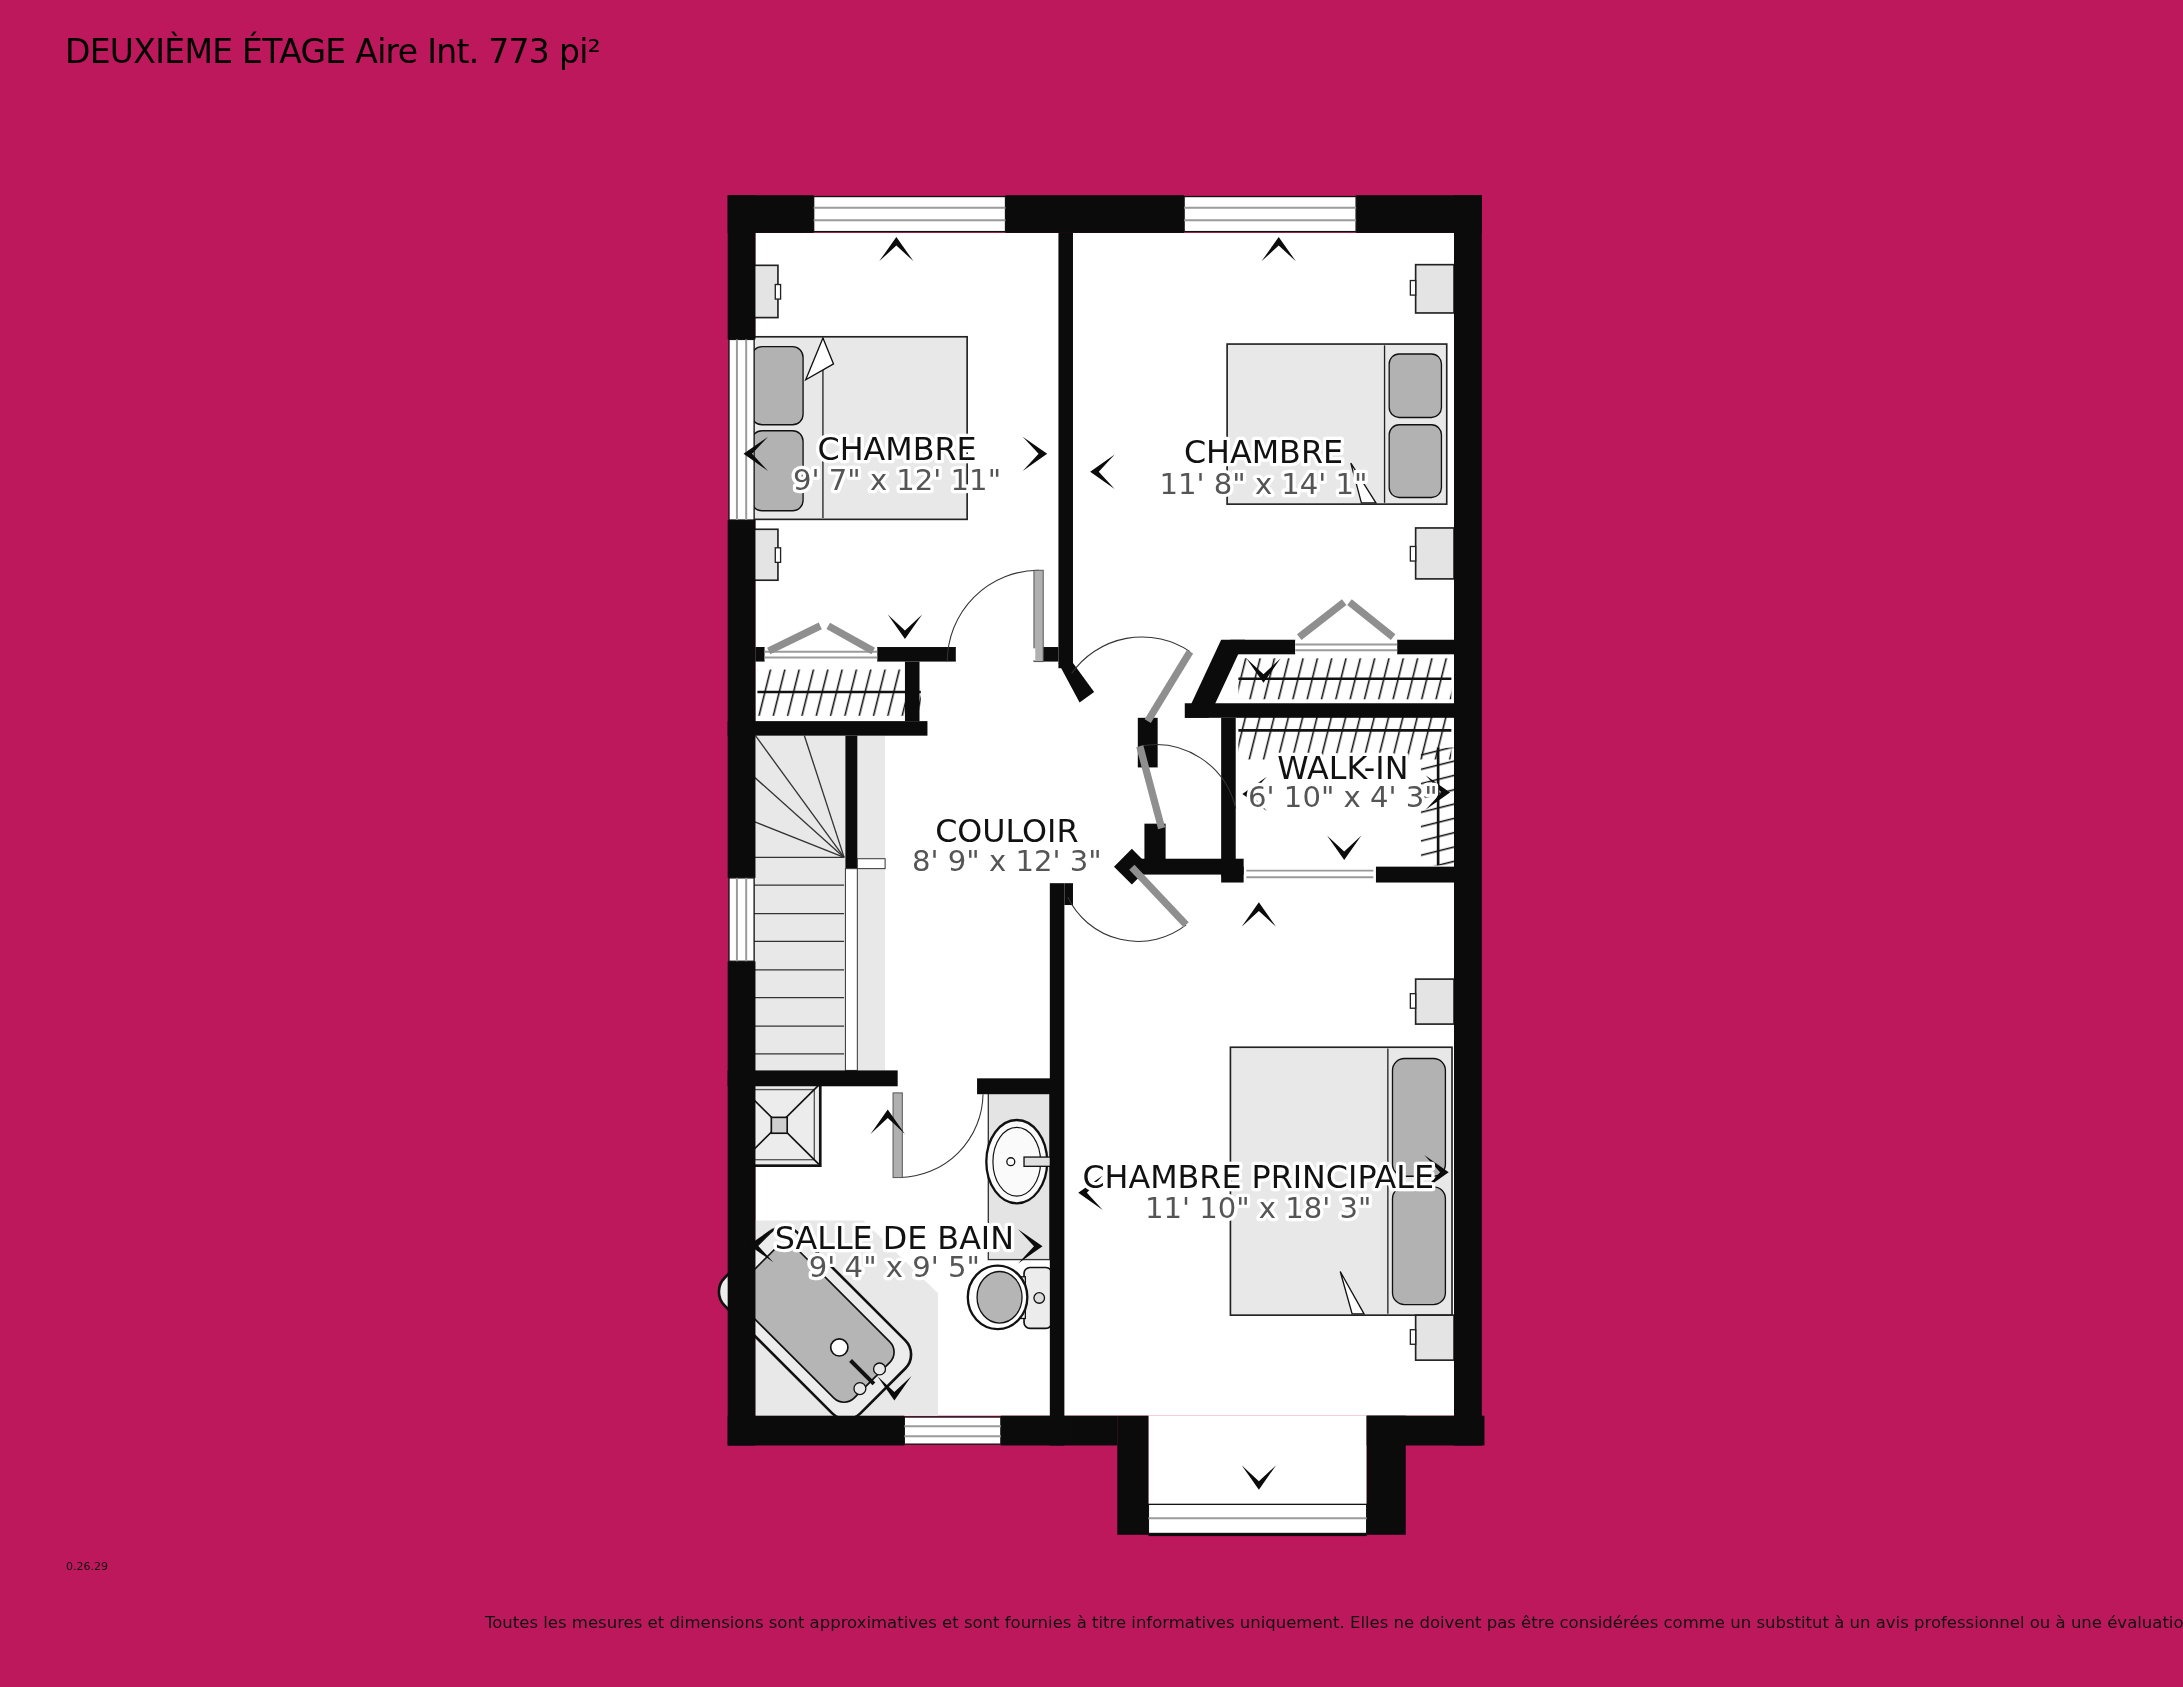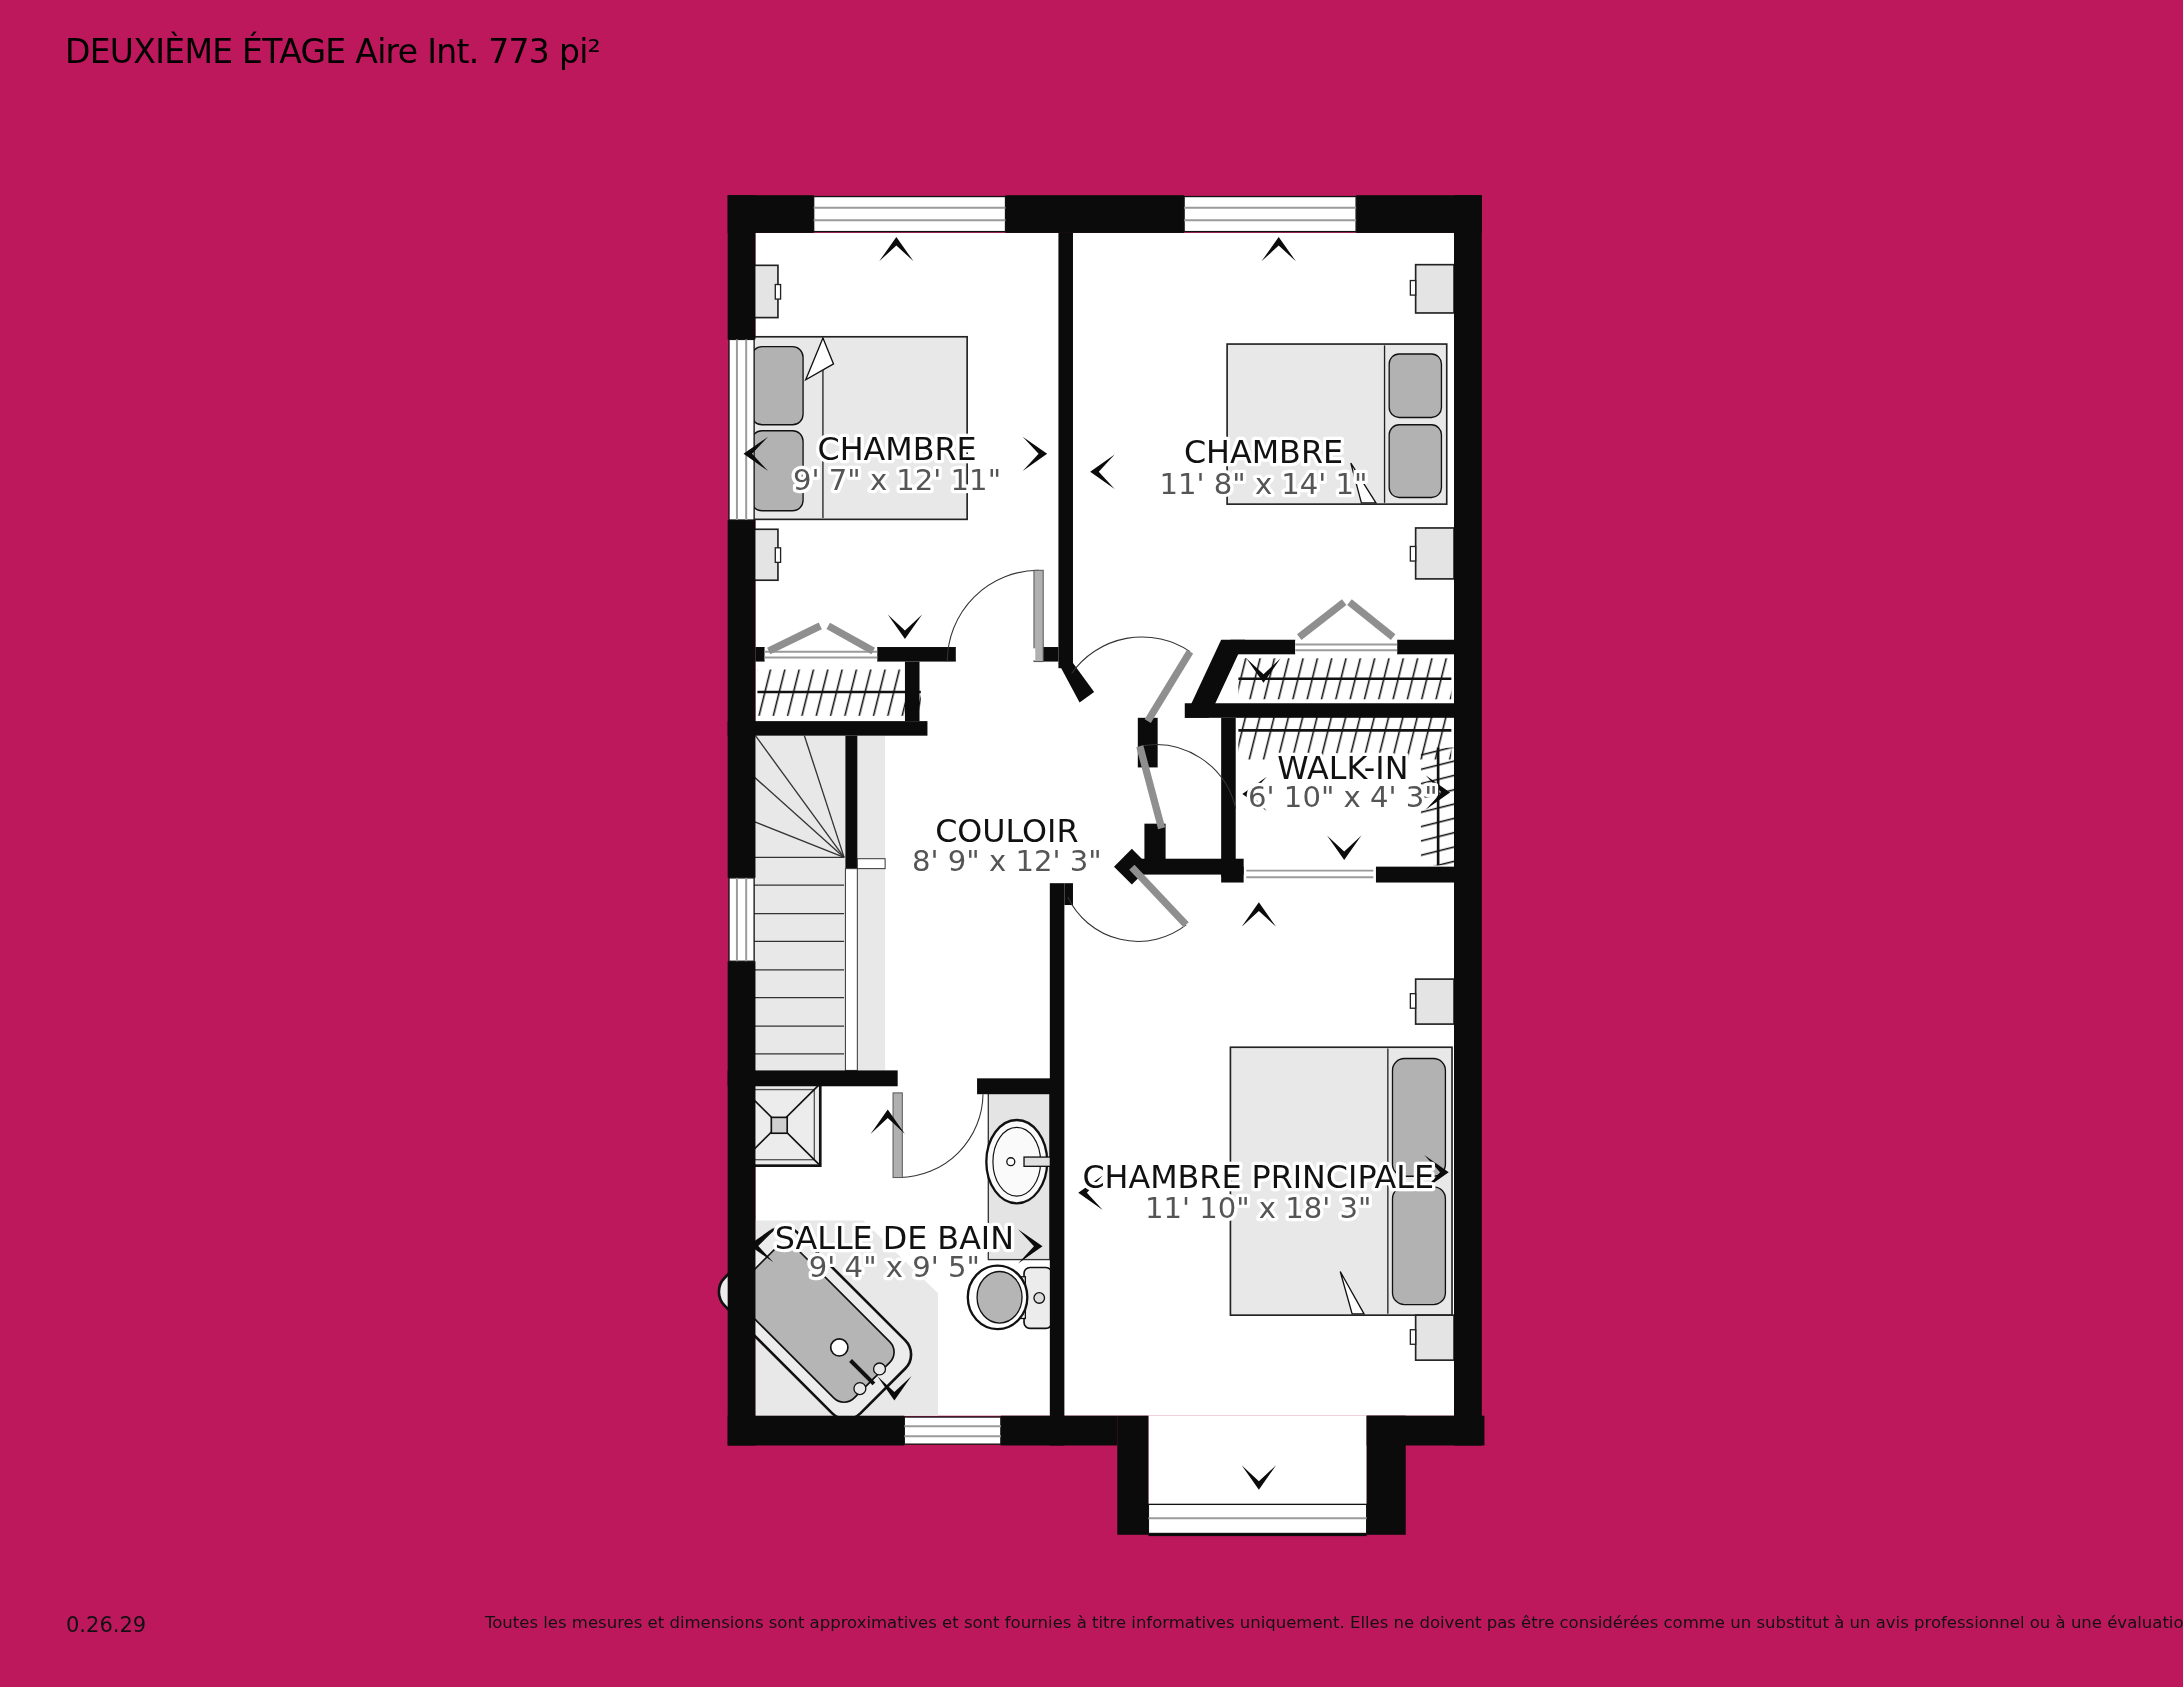--- a/index.html
+++ b/index.html
@@ -1,20 +1,20 @@
 <!DOCTYPE html>
 <html style="font-size:10.6px"><head>
 <meta charset="utf-8">
 <style>
   * { margin:0; padding:0; box-sizing:border-box; }
   html,body { width:2183px; height:1687px; background:#ffffff; font-family:"DejaVu Sans", sans-serif; }
   .page { position:relative; width:2183px; height:1687px; overflow:hidden; background:#be185d; }
   .title { position:absolute; left:65px; top:32px; font-size:33px; color:#000;
            font-family:"DejaVu Sans", sans-serif; letter-spacing:-0.7px; white-space:nowrap; }
-  .footer-version { position:absolute; left:66px; top:1613px; font-size:21px; color:#111; }
+  .footer-version { position:absolute; left:66px; top:1560px; font-size:11px; color:#111; }
   .footer-disclaimer { position:absolute; left:485px; top:1613px; width:1667px; font-size:16.5px; color:#111; white-space:nowrap; }
   svg { position:absolute; left:0; top:0; }
   .room-name { font-size:48px; fill:#111; paint-order:stroke; stroke:#fff; stroke-width:10px; stroke-linejoin:round; text-anchor:middle; }
   .room-dims { font-size:44px; fill:#555; paint-order:stroke; stroke:#fff; stroke-width:10px; stroke-linejoin:round; text-anchor:middle; }
   .wall { fill:#0b0b0b; }
   .furn { fill:#e8e8e8; stroke:#222; stroke-width:2.5; }
   .pillow { fill:#b2b2b2; stroke:#111; stroke-width:2; }
   .leafline { stroke:#8f8f8f; stroke-width:11; stroke-linecap:butt; }
   .arc { fill:none; stroke:#333; stroke-width:1.6; }
   .sill { stroke:#9a9a9a; stroke-width:3; }

